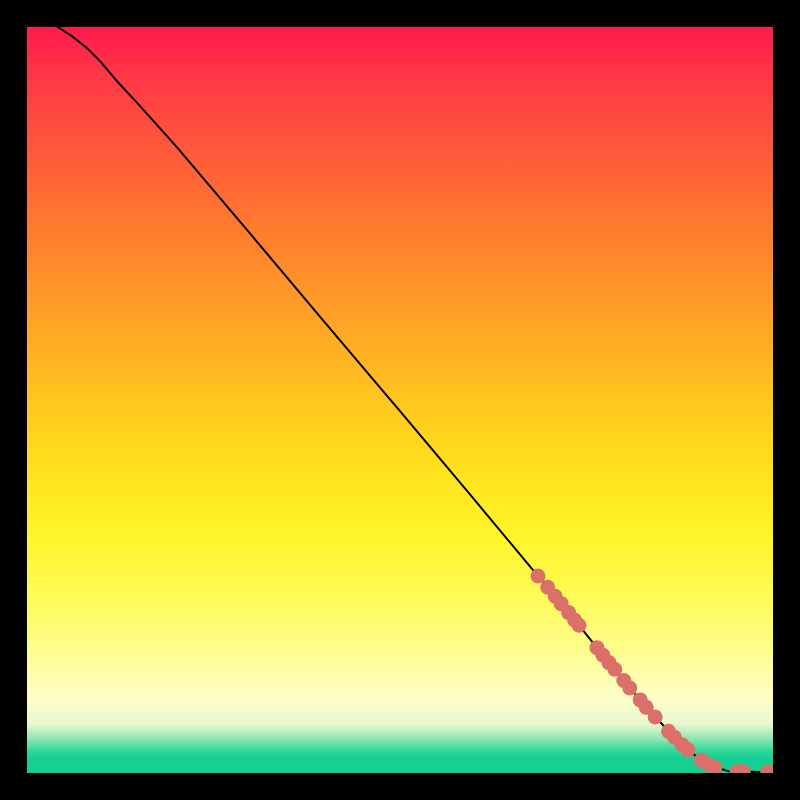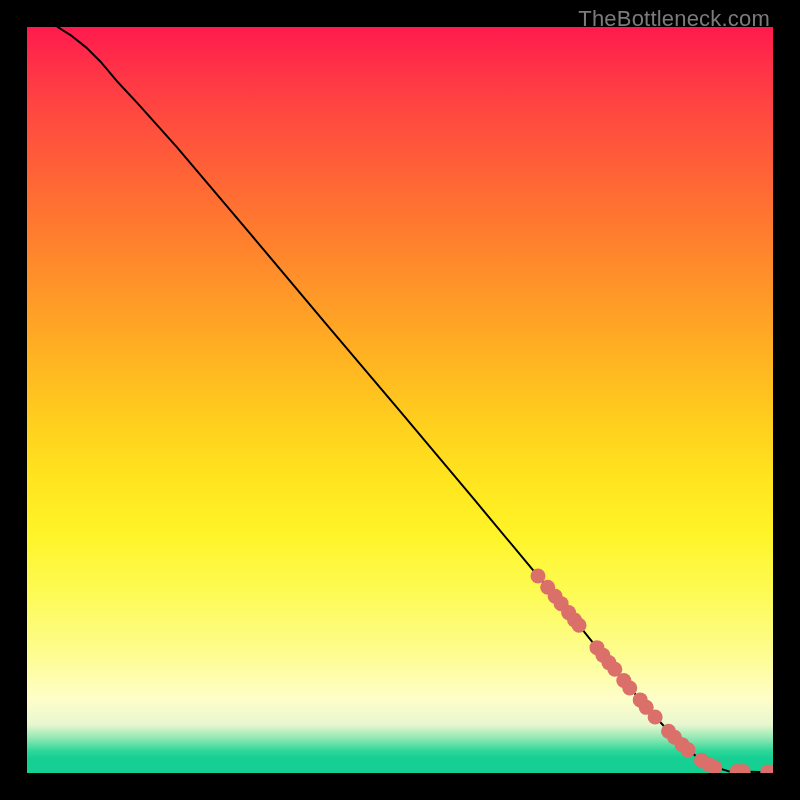--- a/index.html
+++ b/index.html
@@ -94,14 +94,13 @@
         <circle cx="660.96" cy="722.87" r="7.5" fill="#db6f6a"></circle>
         <circle cx="674.38" cy="733.32" r="7.5" fill="#db6f6a"></circle>
         <circle cx="681.84" cy="737.79" r="7.5" fill="#db6f6a"></circle>
         <circle cx="687.81" cy="740.40" r="7.5" fill="#db6f6a"></circle>
         <circle cx="710.19" cy="744.51" r="7.5" fill="#db6f6a"></circle>
         <circle cx="716.16" cy="744.51" r="7.5" fill="#db6f6a"></circle>
         <circle cx="740.78" cy="744.88" r="7.5" fill="#db6f6a"></circle>
         <circle cx="746.00" cy="744.88" r="7.5" fill="#db6f6a"></circle>
       </svg>
   </div>
-  <div class="watermark">TheBottleneck.com</div>
 </div>
 
 </body></html>

